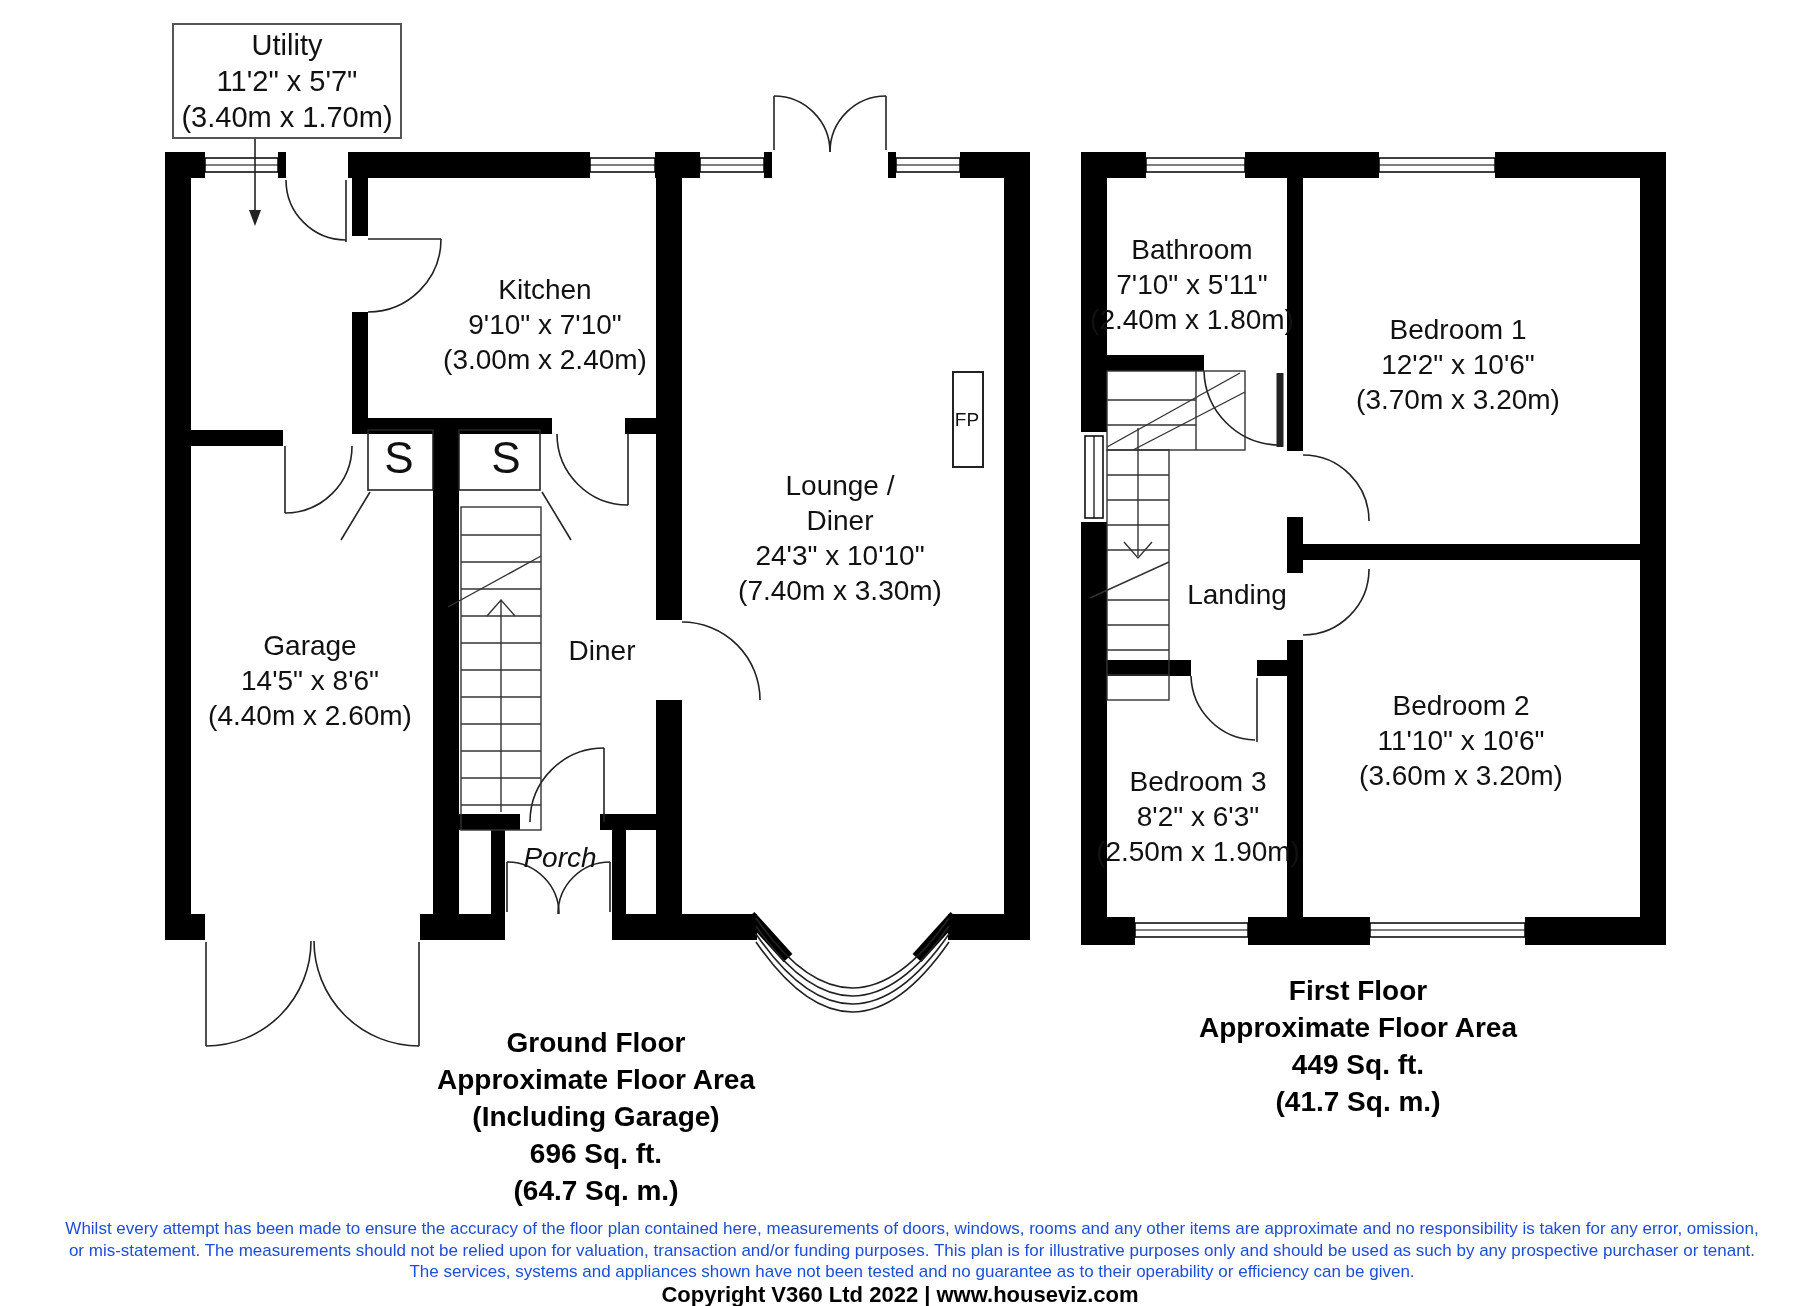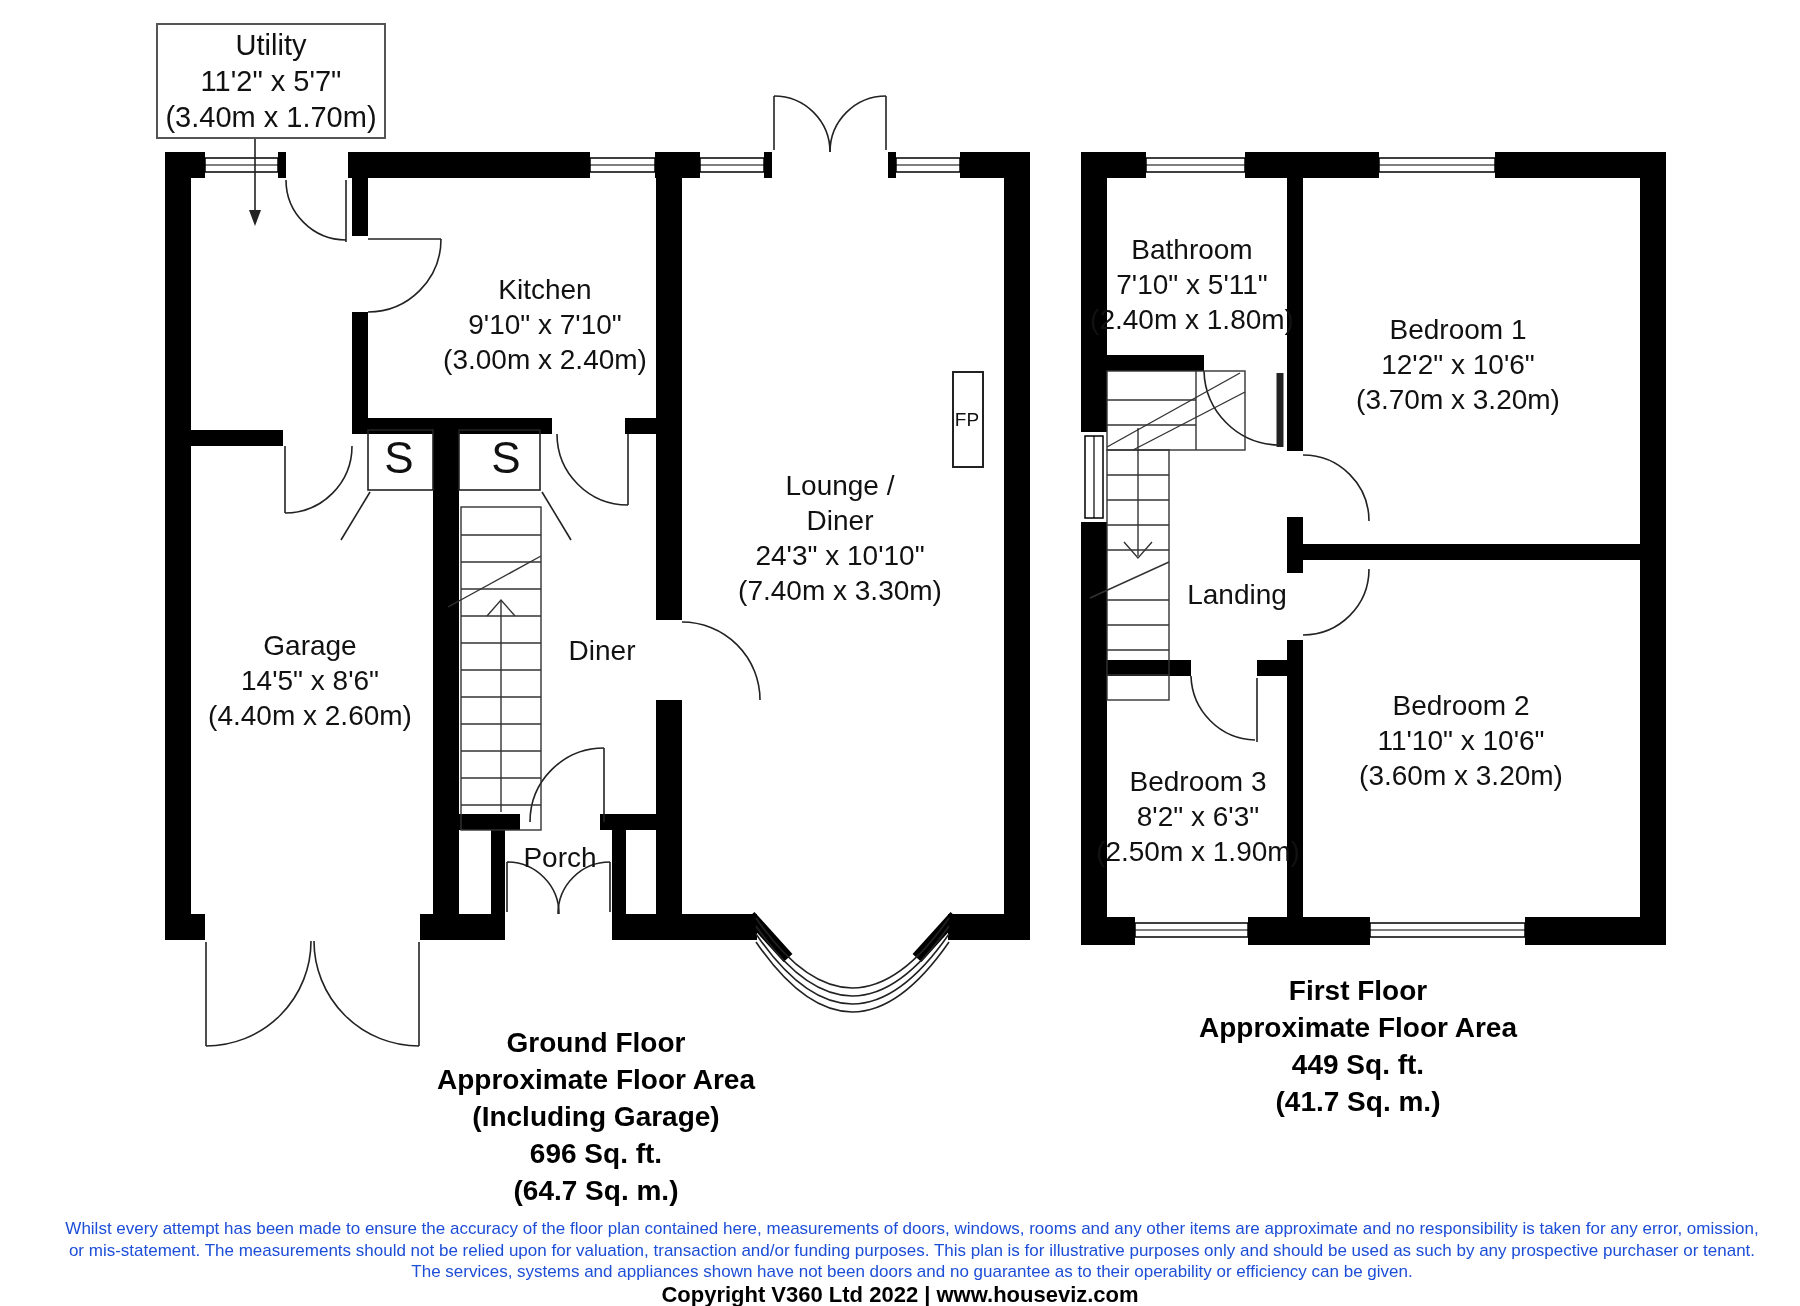--- a/index.html
+++ b/index.html
@@ -244,21 +244,21 @@
       <line x1="1107" y1="650" x2="1169" y2="650"></line>
         <line x1="1107" y1="675" x2="1169" y2="675"></line>
       <line x1="1090" y1="598" x2="1169" y2="562"></line>
       <g>
         <line x1="1138" y1="428" x2="1138" y2="556"></line>
         <polyline points="1124,542 1138,558 1152,542"></polyline>
       </g>
     </g>
   </svg>
 
-  <div class="label-box" style="left:156px;top:23px;width:226px;height:110px;text-align:center;">
+  <div class="label-box" style="left:172px;top:23px;width:226px;height:110px;text-align:center;">
     <div>Utility</div>
     <div>11'2" x 5'7"</div>
     <div>(3.40m x 1.70m)</div>
   </div>
 
   <div class="room-label" style="left:545px;top:272px;">
     <div>Kitchen</div>
     <div>9'10" x 7'10"</div>
     <div>(3.00m x 2.40m)</div>
   </div>
@@ -273,21 +273,21 @@
   <div class="room-label" style="left:310px;top:628px;">
     <div>Garage</div>
     <div>14'5" x 8'6"</div>
     <div>(4.40m x 2.60m)</div>
   </div>
 
   <div class="room-label" style="left:602px;top:633px;">
     <div>Diner</div>
   </div>
 
-  <div class="room-label" style="left:560px;top:840px;">
+  <div class="room-label" style="left:560px;top:840px;font-style:italic;">
     <div>Porch</div>
   </div>
 
   <div class="big-letter" style="left:399px;top:436px;">S</div>
   <div class="big-letter" style="left:506px;top:436px;">S</div>
   <div class="fp-label" style="left:967px;top:410px;">FP</div>
 
   <div class="caption" style="left:596px;top:1024px;">
     <div>Ground Floor</div>
     <div>Approximate Floor Area</div>
@@ -327,17 +327,17 @@
   <div class="caption" style="left:1358px;top:972px;">
     <div>First Floor</div>
     <div>Approximate Floor Area</div>
     <div>449 Sq. ft.</div>
     <div>(41.7 Sq. m.)</div>
   </div>
 
   <div class="disclaimer">
     <div>Whilst every attempt has been made to ensure the accuracy of the floor plan contained here, measurements of doors, windows, rooms and any other items are approximate and no responsibility is taken for any error, omission,</div>
     <div>or mis-statement. The measurements should not be relied upon for valuation, transaction and/or funding purposes. This plan is for illustrative purposes only and should be used as such by any prospective purchaser or tenant.</div>
-    <div>The services, systems and appliances shown have not been doors and no guarantee as to their operability or efficiency can be given.</div>
+    <div>The services, systems and appliances shown have not been tested and no guarantee as to their operability or efficiency can be given.</div>
   </div>
   <div class="copyright">Copyright V360 Ltd 2022 | www.houseviz.com</div>
 
 </div>
 
 </body></html>

